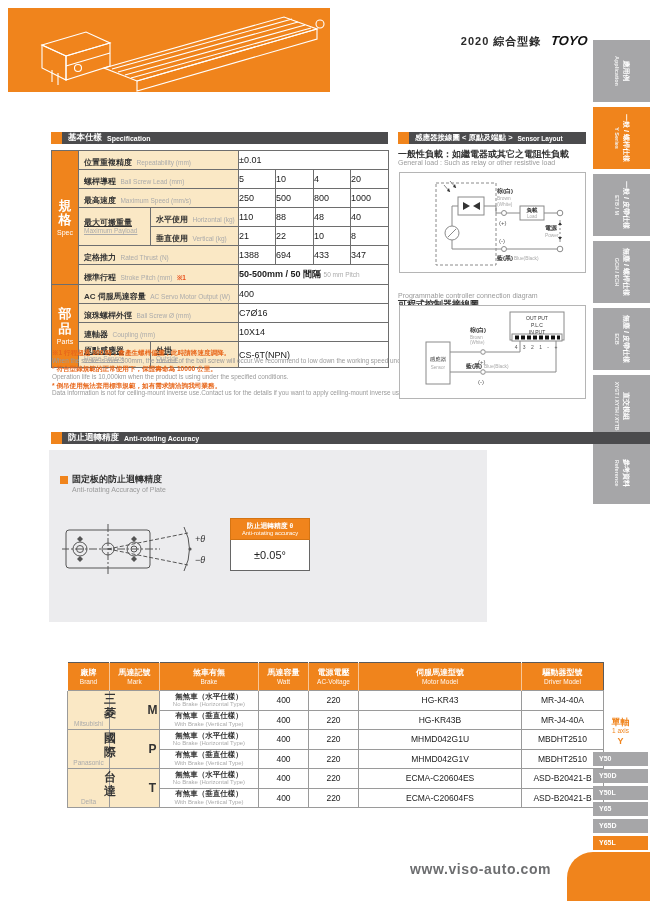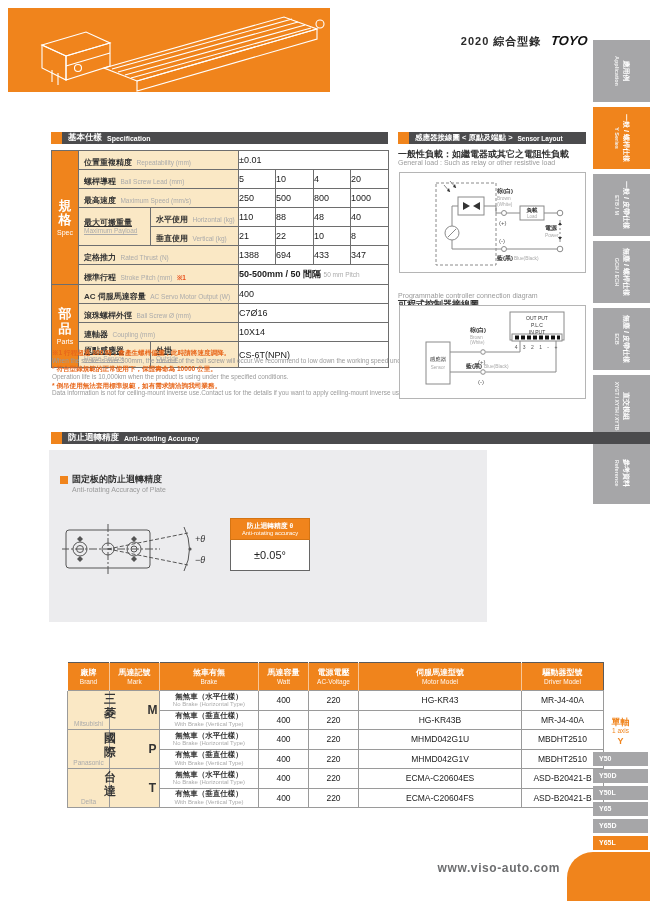--- a/index.html
+++ b/index.html
@@ -82,22 +82,22 @@
   .brake-en { font-size:6px; color:#ABABAB; line-height:1.2; }
   .m-val { font-size:8.5px; color:#1a1a1a; }
 
   
   .axis-head { position:absolute; left:593px; width:55px; text-align:center; color:#F0841C; }
   .axis-tab { position:absolute; left:593px; width:55px; height:14px; background:#A6A6A8;
               color:#fff; font-size:7px; font-weight:bold; line-height:14px; padding-left:6px; }
   .axis-tab.active { background:#F0841C; }
 
   
-  .footer-url { position:absolute; left:410px; top:861px; width:150px; text-align:right;
-                font-size:12px; font-weight:bold; color:#6d6e70; letter-spacing:.6px; }
+  .footer-url { position:absolute; left:410px; top:861px; width:150px; text-align:left;
+                font-size:14px; font-weight:bold; color:#6d6e70; letter-spacing:.6px; }
   .corner { position:absolute; left:567px; top:852px; width:83px; height:49px;
             background:#F0841C; border-top-left-radius:26px; }
 
   svg text { font-family:"Liberation Sans", sans-serif; }
 </style>
 </head>
 <body>
 
 <div id="page">
 

